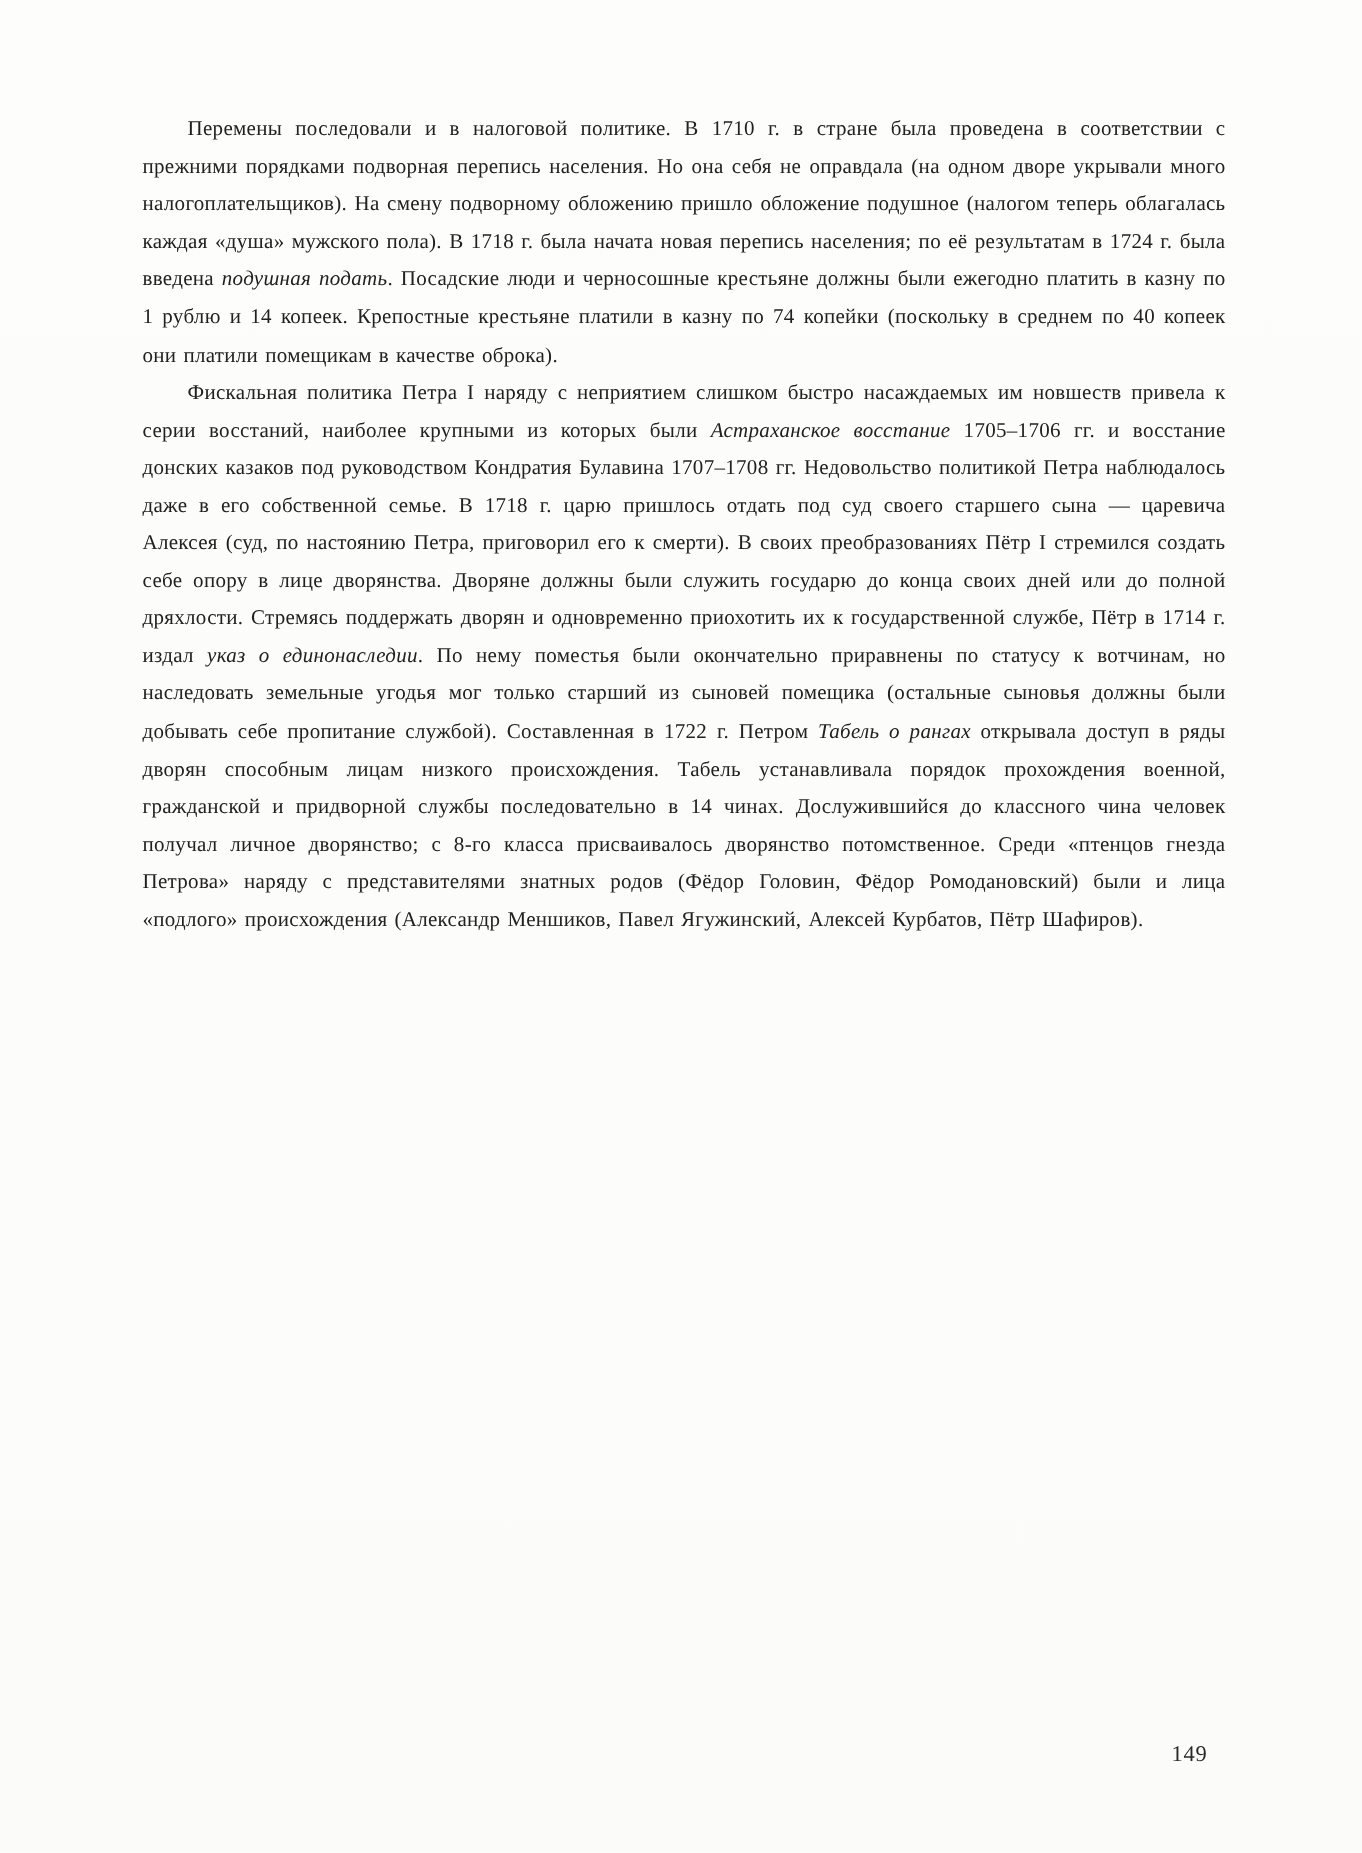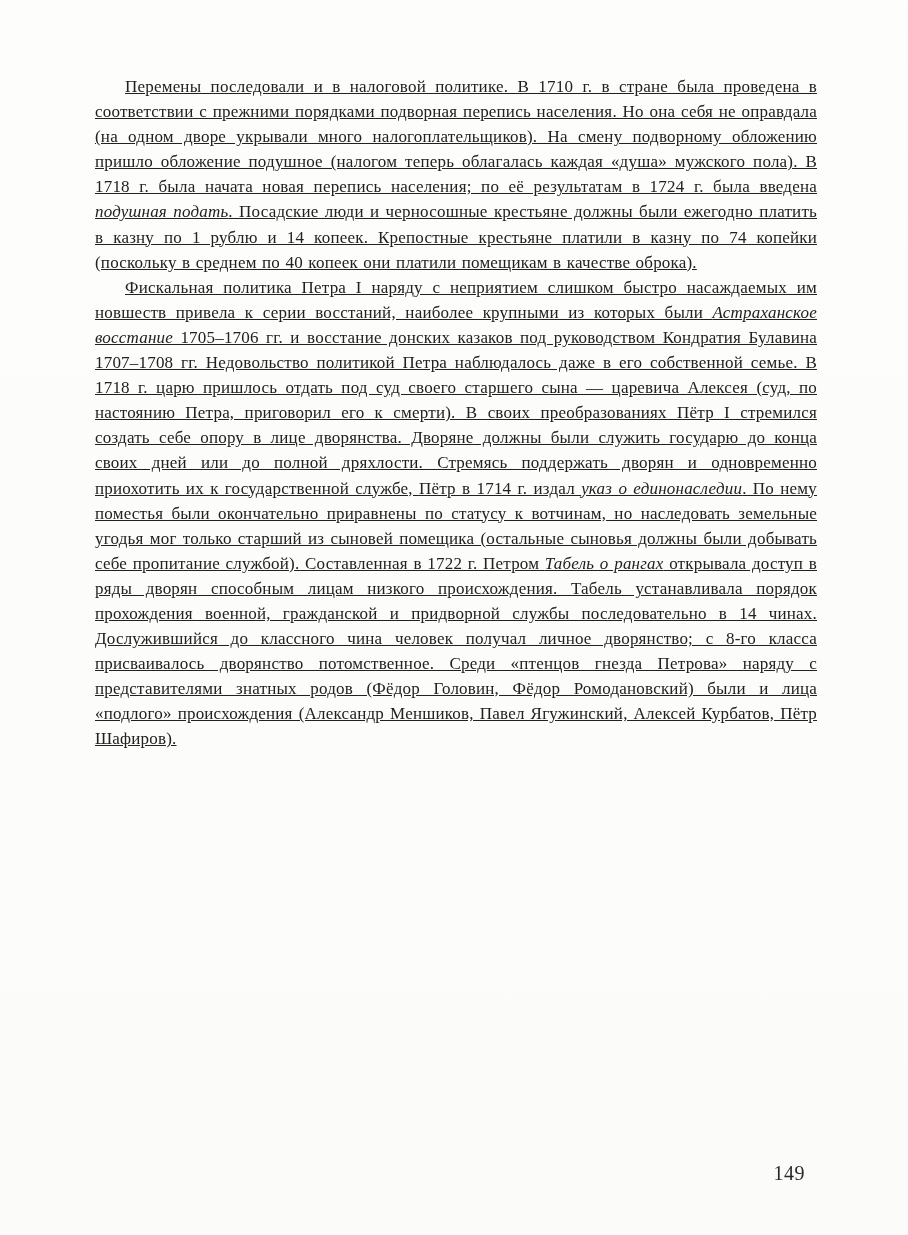--- a/index.html
+++ b/index.html
@@ -19,40 +19,39 @@
     position: absolute;
     inset: 0;
     background: linear-gradient(180deg, #fdfdfc 0%, #fcfcfb 60%, #fbfbfa 100%);
   }
   .text-block {
     position: absolute;
     left: 95px;
     top: 74px;
     width: 722px;
     text-align: justify;
-    font-size: 17px;
+    font-size: 14px;
     line-height: 25.1px;
     letter-spacing: 0.2px;
     word-spacing: 1px;
-    text-decoration: underline;
   }
   .para {
     margin: 0;
     text-indent: 30px;
   }
   .italic {
     font-style: italic;
   }
   .page-number {
     position: absolute;
     left: 95px;
     top: 1162px;
     width: 710px;
     text-align: right;
-    font-size: 20px;
+    font-size: 15px;
     letter-spacing: 0.5px;
     color: #2a2928;
   }
 </style>
 </head>
 <body>
 
 <div class="page">
   <div class="text-block">
       <p class="para"><span class="">Перемены последовали и в налоговой политике. В 1710 г. в стране была проведена в соответствии с прежними порядками подворная перепись населения. Но она себя не оправдала (на одном дворе укрывали много налогоплательщиков). На смену подворному обложению пришло обложение подушное (налогом теперь облагалась каждая «душа» мужского пола). В 1718 г. была начата новая перепись населения; по её результатам в 1724 г. была введена </span><span class="italic">подушная подать</span><span class="">. Посадские люди и черносошные крестьяне должны были ежегодно платить в казну по 1 рублю и 14 копеек. Крепостные крестьяне платили в казну по 74 копейки (поскольку в среднем по 40 копеек они платили помещикам в качестве оброка).</span></p>

